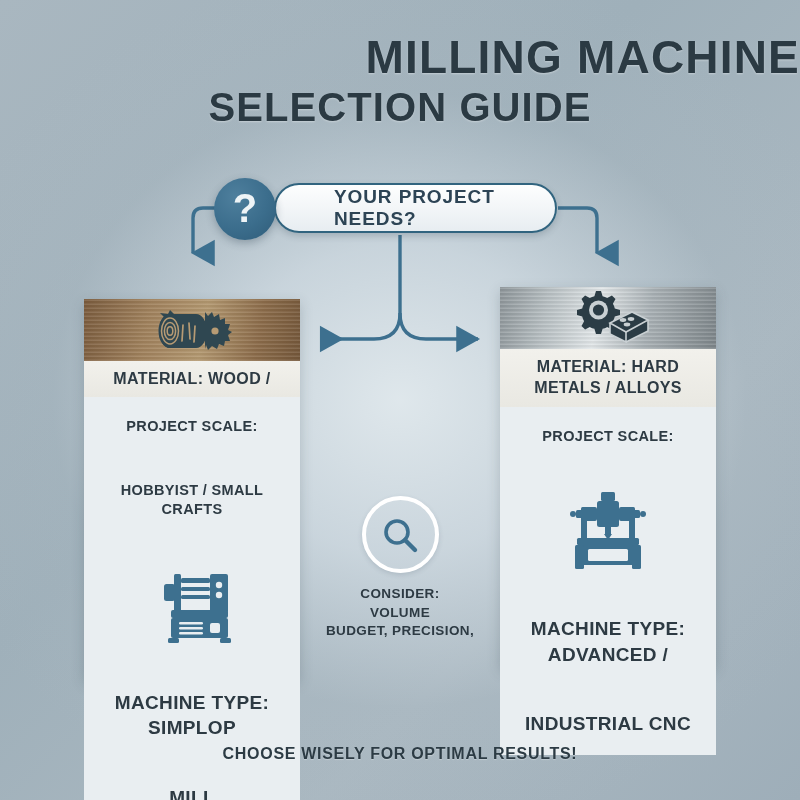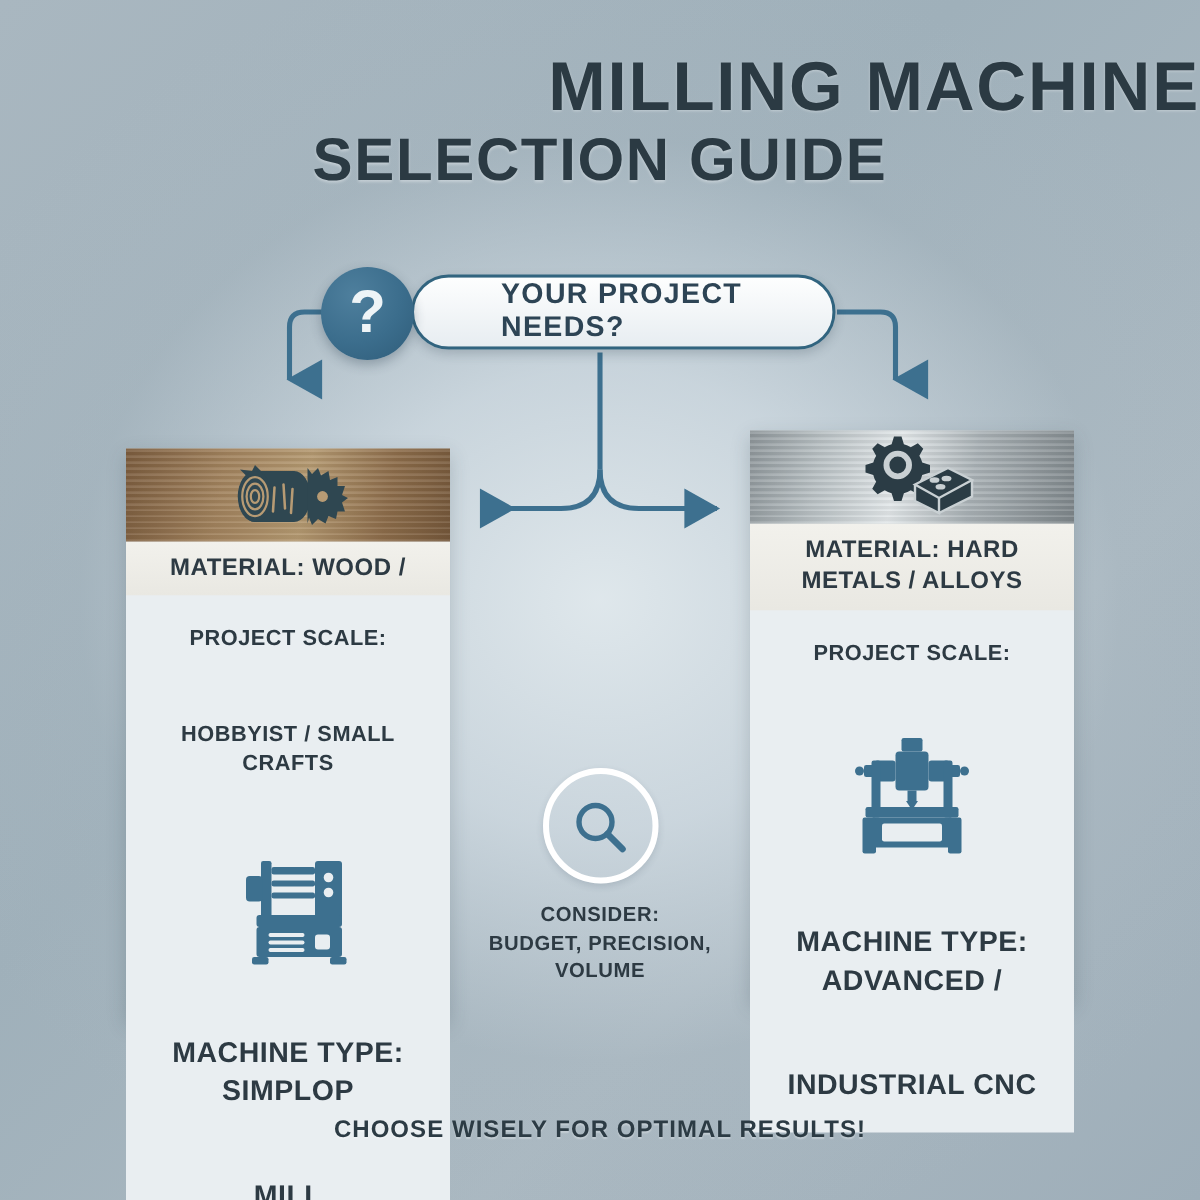--- a/index.html
+++ b/index.html
@@ -104,21 +104,21 @@
     text-align:center; line-height:1.34; letter-spacing:0.35px;
   }
   .machine-icon-wrap { flex:1; display:flex; align-items:center; justify-content:center; }
   .machine-icon { width:88px; height:82px; }
   .mtype-text {
     font-size:19px; font-weight:bold; color:#2d3a43;
     text-align:center; line-height:1.34; letter-spacing:0.35px;
   }
 
   
-  .consider { position:absolute; left:320px; top:512px; width:160px; text-align:center; }
+  .consider { position:absolute; left:320px; top:496px; width:160px; text-align:center; }
   .consider-ring {
     width:77px; height:77px; margin:0 auto 12px;
     border:4px solid #ffffff; border-radius:50%;
     display:flex; align-items:center; justify-content:center;
     box-shadow: 0 2px 5px rgba(50,70,85,0.16);
   }
   .consider-ring svg { width:42px; height:42px; }
   .consider-text {
     font-size:13.5px; font-weight:bold; color:#2d3a43;
     line-height:1.38; letter-spacing:0.4px;
@@ -304,19 +304,19 @@
   </div>
 
   <div class="consider">
     <div class="consider-ring">
       <svg viewBox="0 0 42 42">
         <circle cx="18" cy="18" r="11" fill="none" stroke="#3d708f" stroke-width="3.6"></circle>
         <line x1="26" y1="26" x2="36" y2="36" stroke="#3d708f" stroke-width="4.4" stroke-linecap="round"></line>
       </svg>
     </div>
     <div class="consider-text">CONSIDER:</div>
+    <div class="consider-text">VOLUME</div>
     <div class="consider-text">BUDGET, PRECISION,</div>
-    <div class="consider-text">VOLUME</div>
   </div>
 
   <div class="footer">CHOOSE WISELY FOR OPTIMAL RESULTS!</div>
 
 </div>
 
 </body></html>

